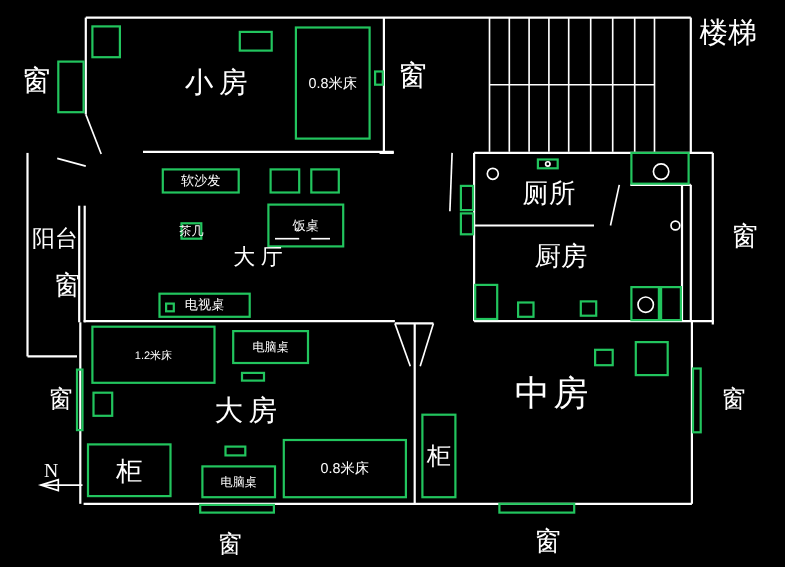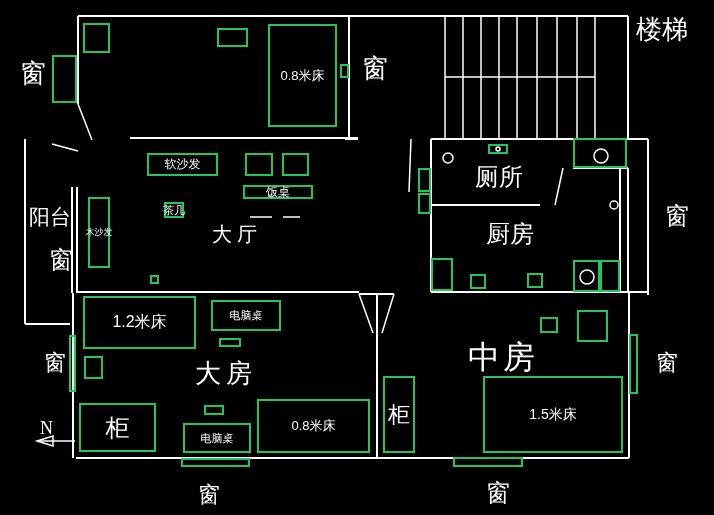--- a/index.html
+++ b/index.html
@@ -109,51 +109,49 @@
   <div class="box" style="left:84px;top:356px;width:19px;height:23px"></div>
   <div class="box" style="left:219px;top:338px;width:22px;height:9px"></div>
   <div class="box" style="left:204px;top:405px;width:20px;height:10px"></div>
 
   <div class="box" style="left:268px;top:24px;width:69px;height:103px;font-size:13px">
     <span>0.8米床</span>
     </div>
   <div class="box" style="left:147px;top:153px;width:71px;height:23px;font-size:12px">
     <span>软沙发</span>
     </div>
-  <div class="box" style="left:243px;top:185px;width:70px;height:14px;font-size:12px">
+  <div class="box" style="left:243px;top:185px;width:70px;height:40px;font-size:12px">
     <span>饭桌</span>
     </div>
   <div class="box" style="left:164px;top:202px;width:20px;height:16px;font-size:11px">
     <span>茶几</span>
     </div>
-  <div class="box" style="left:88px;top:197px;width:22px;height:71px;font-size:9px">
-    <span>木沙发</span>
+  <div class="box" style="left:144px;top:266px;width:84px;height:23px;font-size:12px">
+    <span>电视桌</span>
     </div>
-  <div class="box" style="left:83px;top:296px;width:113px;height:53px;font-size:16px">
+  <div class="box" style="left:83px;top:296px;width:113px;height:53px;font-size:10px">
     <span>1.2米床</span>
     </div>
   <div class="box" style="left:211px;top:300px;width:70px;height:31px;font-size:11px">
     <span>电脑桌</span>
     </div>
   <div class="box" style="left:183px;top:423px;width:68px;height:30px;font-size:11px">
     <span>电脑桌</span>
     </div>
   <div class="box" style="left:79px;top:403px;width:77px;height:49px;font-size:24px">
     <span>柜</span>
     </div>
   <div class="box" style="left:257px;top:399px;width:113px;height:54px;font-size:13px">
     <span>0.8米床</span>
     </div>
   <div class="box" style="left:383px;top:376px;width:32px;height:77px;font-size:22px">
     <span>柜</span>
     </div>
-  <div class="box" style="left:483px;top:376px;width:140px;height:77px;font-size:14px">
-    <span>1.5米床</span>
-    </div>
 
+  <span class="lbl" style="left:168px;top:62px;font-size:26px;letter-spacing:5px">小房</span>
   <span class="lbl" style="left:212px;top:224px;font-size:20px;letter-spacing:5px">大厅</span>
   <span class="lbl" style="left:29px;top:206px;font-size:21px">阳台</span>
   <span class="lbl" style="left:475px;top:165px;font-size:24px">厕所</span>
   <span class="lbl" style="left:486px;top:222px;font-size:24px">厨房</span>
   <span class="lbl" style="left:195px;top:360px;font-size:26px;letter-spacing:5px">大房</span>
   <span class="lbl" style="left:468px;top:341px;font-size:32px;letter-spacing:3px">中房</span>
   <span class="lbl" style="left:636px;top:16px;font-size:26px">楼梯</span>
 
   <span class="lbl" style="left:20px;top:60px;font-size:26px">窗</span>
   <span class="lbl" style="left:362px;top:55px;font-size:26px">窗</span>

